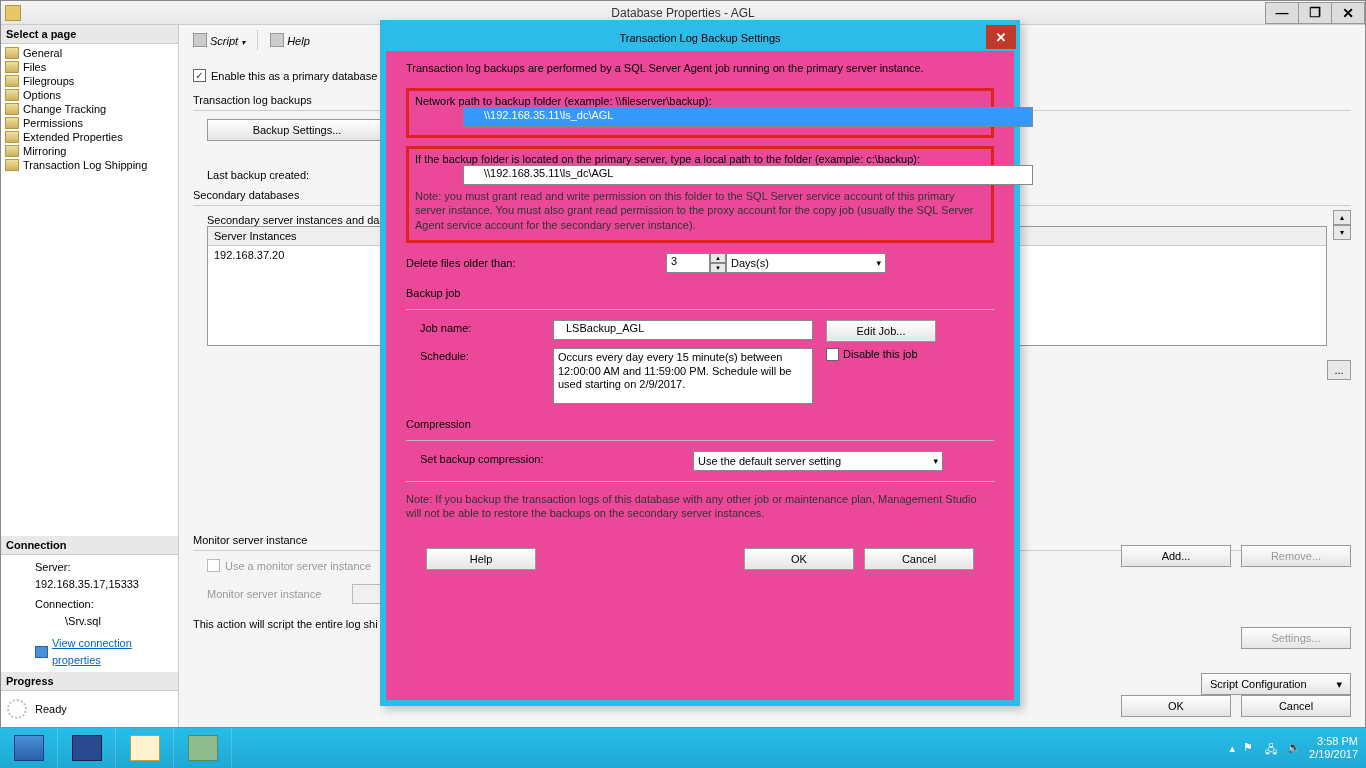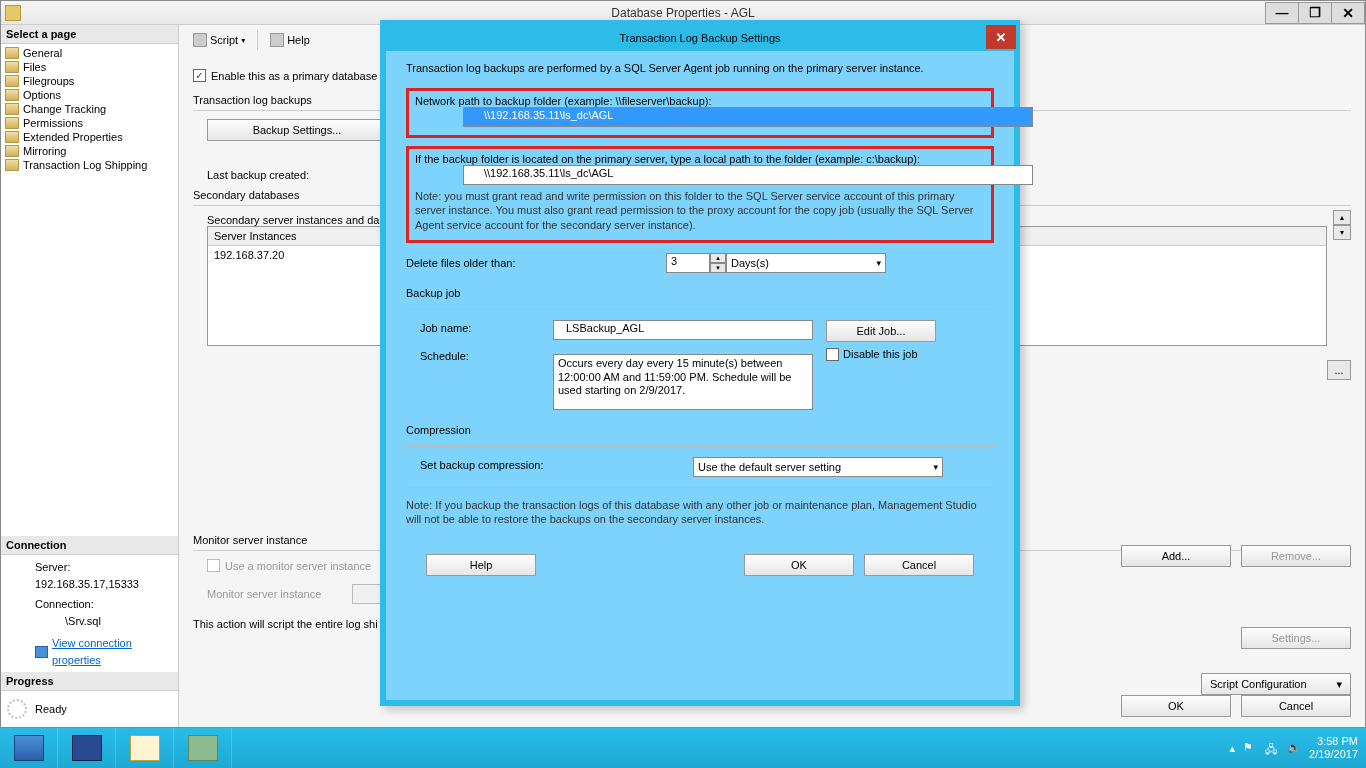--- a/index.html
+++ b/index.html
@@ -22,21 +22,21 @@
 .page-list li .pg-icon { width: 14px; height: 12px; margin-right: 4px; background: linear-gradient(#f0e0a0,#d0b060); border: 1px solid #b89840; }
 .connection-section { margin-top: auto; }
 .conn-body { padding: 4px 6px; line-height: 1.5; margin-left: 28px; }
 .link { color: #0066cc; text-decoration: underline; cursor: pointer; display: flex; align-items: center; gap: 4px; margin-top: 6px; }
 .link-icon { width: 14px; height: 12px; background: #4a90d9; border: 1px solid #2a60a9; }
 .progress-body { padding: 8px 6px; display: flex; align-items: center; gap: 8px; }
 .spinner { width: 20px; height: 20px; border: 2px dotted #bbb; border-radius: 50%; }
 
 .right-panel { flex: 1; display: flex; flex-direction: column; background: #f5f5f5; padding: 0; }
 .toolbar { height: 30px; display: flex; align-items: center; padding: 2px 10px; gap: 4px; background: #f5f5f5; }
-.tb-btn { display: flex; align-items: center; gap: 3px; padding: 2px 4px; cursor: pointer; }
+.tb-btn { display: flex; align-items: flex-end; gap: 3px; padding: 2px 4px; cursor: pointer; font-style: italic; }
 .tb-icon { width: 14px; height: 14px; background: #ccc; border: 1px solid #999; }
 .content-area { flex: 1; background: #f5f5f5; padding: 8px 14px; position: relative; }
 .checkbox-row { display: flex; align-items: center; gap: 5px; margin: 6px 0 12px; }
 .checkbox { width: 13px; height: 13px; border: 1px solid #666; display: flex; align-items: center; justify-content: center; background: #fff; }
 .checkbox.checked::after { content: "✓"; font-size: 10px; color: #333; }
 .section-label { margin-top: 10px; margin-bottom: 4px; }
 .wide-btn { width: 180px; height: 22px; border: 1px solid #999; background: linear-gradient(#fefefe,#e5e5e5); cursor: pointer; }
 .indent { margin-left: 14px; }
 .hr { border-bottom: 1px solid #ccc; margin: 4px 0 8px; }
 .table-box { border: 1px solid #999; background: #fff; min-height: 120px; width: 1120px; }
@@ -50,39 +50,39 @@
 .scroll-btn { flex:1; border:1px solid #999; background:#e8e8e8; font-size:8px; display:flex; align-items:center; justify-content:center; }
 .ellipsis-btn { width:24px; height:20px; border:1px solid #999; background:#e8e8e8; position:absolute; right:14px; top:305px; cursor:pointer; display:flex; align-items:center; justify-content:center;}
 
 .footer-btns { position: absolute; right: 14px; bottom: 10px; display: flex; gap: 10px; }
 .disabled-input { width: 400px; border:1px solid #bbb; background:#f0f0f0; color:#999; padding:2px 4px; height:20px; display:inline-block; }
 
 
 .modal { position: absolute; left: 380px; top: 20px; width: 640px; height: 686px; background: #fff; border: 6px solid #2dbbe8; box-shadow: 4px 4px 8px rgba(0,0,0,0.2); z-index: 50; display:flex; flex-direction:column; }
 .modal-title { height: 26px; background: #2dbbe8; margin: -1px; display: flex; align-items: center; justify-content: center; position: relative; color: #000; }
 .modal-close { position: absolute; right: -1px; top: 0; width: 30px; height: 24px; background: #c0392b; color: #fff; display: flex; align-items: center; justify-content: center; font-weight: bold; cursor: pointer; font-size:13px; }
-.modal-body { flex:1; padding: 12px 20px; background:#7dd3fc; }
+.modal-body { flex:1; padding: 12px 20px; background:#ec4899; }
 .modal-text { margin-bottom: 14px; }
 .red-box { border: 3px solid #d22; padding: 4px 6px 8px; margin-bottom: 8px; }
 .input-text { width: 100%; height: 20px; border: 1px solid #888; background: #fff; padding: 1px 20px; margin-left: 48px; }
 .input-text.selected { background: #3399ff; color: #fff; }
 .note { color: #333; margin-top: 4px; font-size: 11px; line-height: 1.3; }
 .form-row { display: flex; align-items: center; margin: 10px 0; }
 .form-label { width: 260px; }
 .spinner-input { width: 60px; display:flex; }
 .spinner-input .val { flex:1; border:1px solid #888; padding:1px 4px; background:#fff; }
 .spinner-input .arrows { width:16px; display:flex; flex-direction:column; }
 .spinner-input .arrows div { flex:1; border:1px solid #888; background:#e8e8e8; font-size:7px; display:flex; align-items:center; justify-content:center; }
 .select { width: 160px; height:20px; border:1px solid #888; background:#fff; padding:1px 4px; display:flex; align-items:center; justify-content:space-between; }
 .select::after { content:"▾"; font-size:9px; }
 .group-label { margin-top: 14px; margin-bottom: 4px; }
 .job-row { display:flex; align-items:flex-start; margin:6px 0 6px 14px; gap:13px; }
 .job-label { width:120px; padding-top:2px; }
 .job-input { width: 260px; height:20px; border:1px solid #888; background:#fff; padding:1px 12px; }
-.schedule-box { width:260px; height:56px; border:1px solid #888; background:#fff; padding:2px 4px; font-size:11px; line-height:1.25;margin-top:6px; }
+.schedule-box { width:260px; height:56px; border:1px solid #888; background:#fff; padding:2px 4px; font-size:11px; line-height:1.25; }
 .modal-hr { border-bottom:1px solid #bbb; margin:10px 0; }
 .modal-footer { display:flex; justify-content:flex-end; gap:10px; padding:8px 20px 0; }
 
 
 .taskbar { height: 40px; background: linear-gradient(#27bde8,#1fa8d4); position: absolute; bottom: 0; left: 0; right: 0; display:flex; align-items:center; }
 .task-item { width: 58px; height: 40px; display:flex; align-items:center; justify-content:center; border-right:1px solid rgba(255,255,255,0.2); cursor:pointer; }
 .task-item .ti-icon { width: 30px; height: 26px; background:#fff3d0; border:1px solid #c0a040; }
 .task-item.start .ti-icon { background: linear-gradient(#4a90d9,#2a60a9); border-color:#1a4080; }
 .task-item.ps .ti-icon { background:#2a4a90; border-color:#10204a; }
 .task-item.db .ti-icon { background:#8fbc8f; border:1px solid #5a8a5a; }

